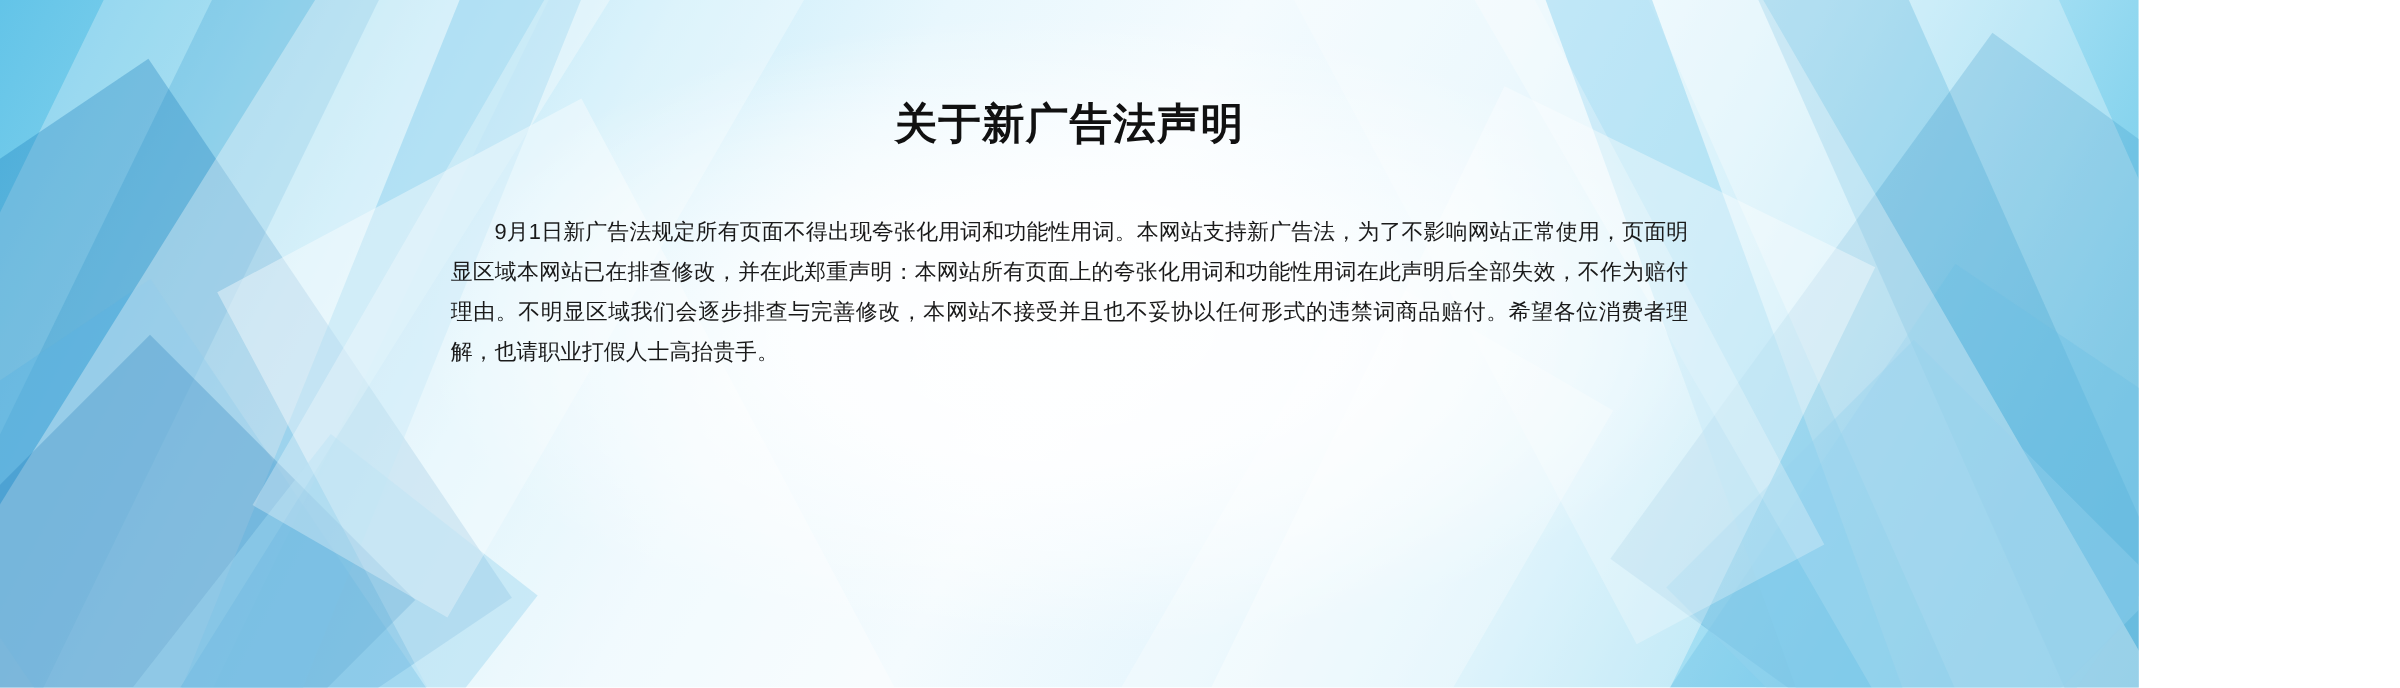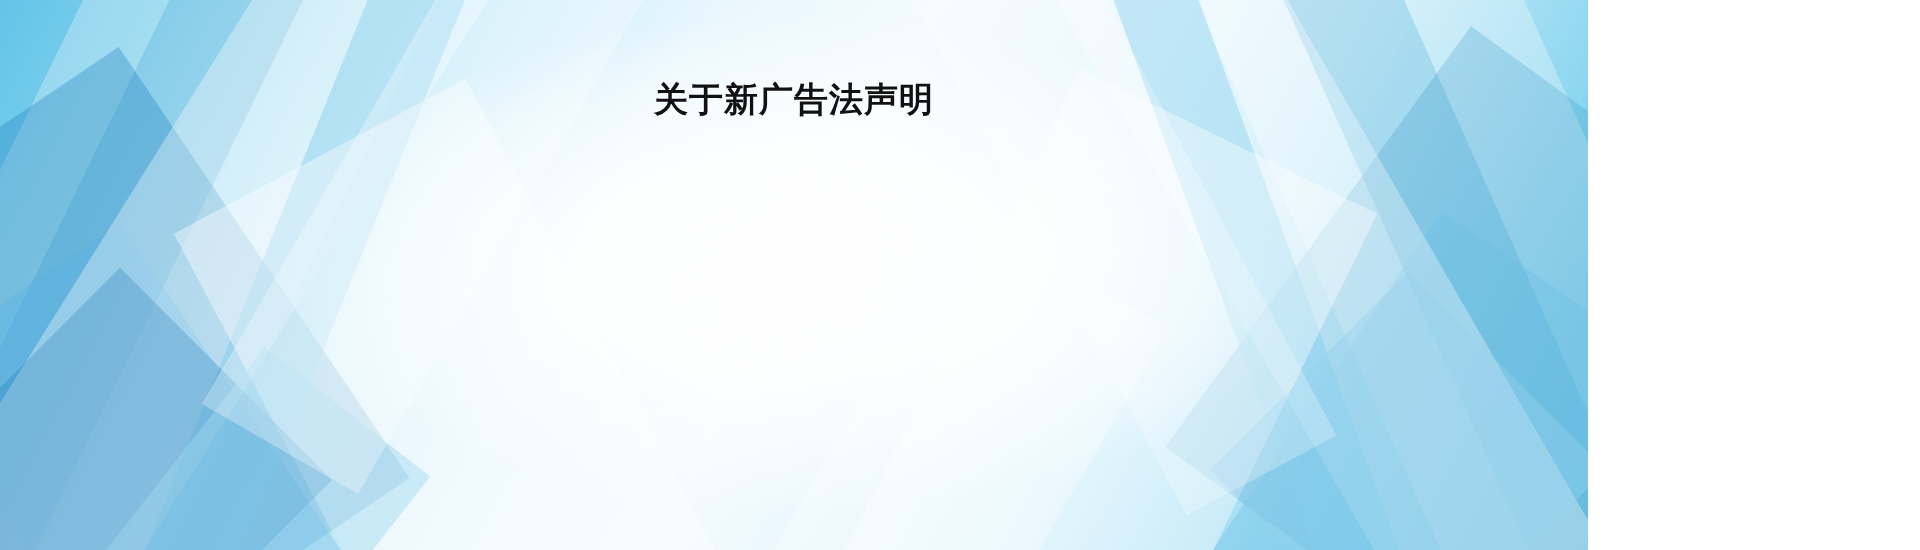--- a/index.html
+++ b/index.html
@@ -2,21 +2,21 @@
 <html><head>
 <meta charset="utf-8">
 <style>
   html, body {
     margin: 0;
     padding: 0;
     background: #ffffff;
   }
   #page {
     position: relative;
-    width: 1588px;
+    width: 1711px;
     height: 550px;
     overflow: hidden;
     font-family: "Liberation Sans", "DejaVu Sans", sans-serif;
   }
 
   
   .bg-base {
     position: absolute;
     inset: 0;
     background:
@@ -168,16 +168,17 @@
   <div class="shape r6"></div>
   <div class="shape r7"></div>
   <div class="shape r8"></div>
   <div class="shape r9"></div>
   <div class="shape r10"></div>
 
   <div class="content">
     <h1 class="title">关于新广告法声明</h1>
 
     <div class="body-block">
+      <p class="para-1">9月1日新广告法规定所有页面不得出现夸张化用词和功能性用词。本网站支持新广告法，为了不影响网站正常使用，页面明显区域本网站已在排查修改，并在此郑重声明：本网站所有页面上的夸张化用词和功能性用词在此声明后全部失效，不作为赔付理由。不明显区域我们会逐步排查与完善修改，本网站不接受并且也不妥协以任何形式的违禁词商品赔付。希望各位消费者理解，也请职业打假人士高抬贵手。</p>
     </div>
   </div>
 
 </div>
 
 </body></html>

